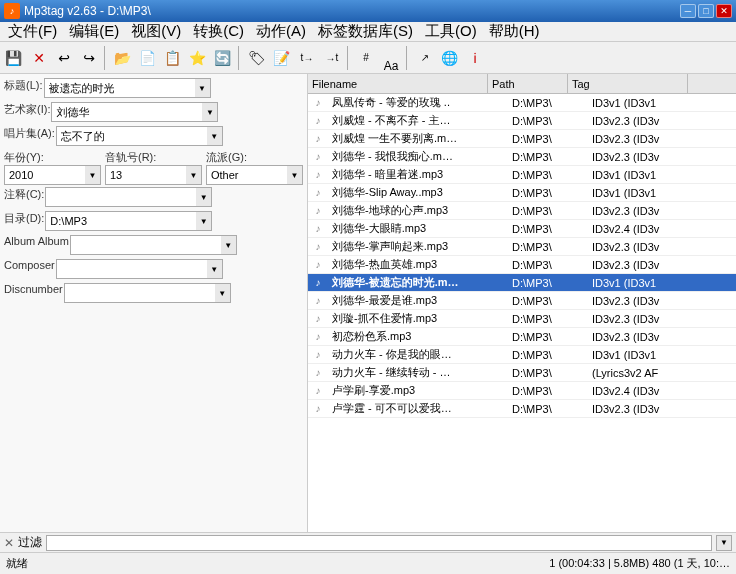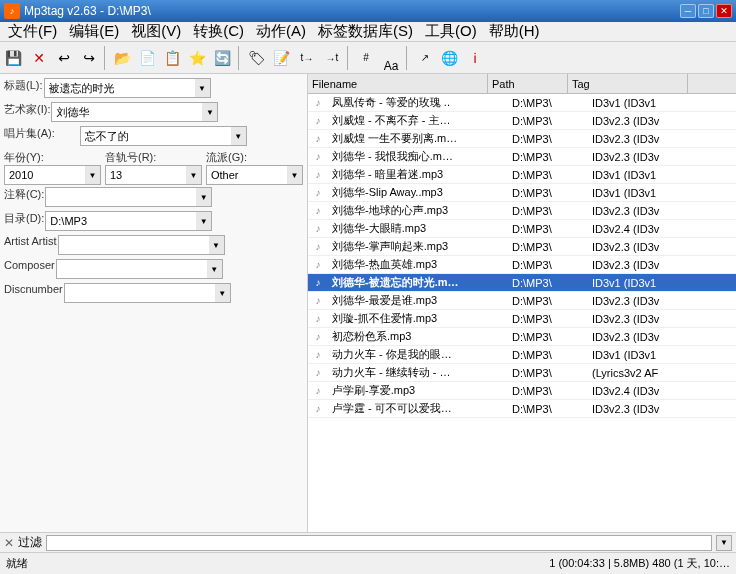--- a/index.html
+++ b/index.html
@@ -337,21 +337,21 @@
       <div class="field-label">艺术家(I):</div>
       <div class="field-input-with-btn">
         <input class="field-input" style="flex: 1 1 0%; border-right: none;" type="text" value="刘德华">
         <div class="dropdown-btn">▼</div>
       </div>
     </div>
 
     <div class="field-group">
       <div class="field-label">唱片集(A):</div>
       <div class="field-input-with-btn">
-        <input class="field-input" style="flex: 1 1 0%; border-right: none; margin-left: 24px;" type="text" value="忘不了的">
+        <input class="field-input" style="flex: 1 1 0%; border-right: none;" type="text" value="忘不了的">
         <div class="dropdown-btn">▼</div>
       </div>
     </div>
 
     <div class="row-fields">
       <div class="field-small">
         <div class="field-label">年份(Y):</div>
         <div class="field-input-with-btn">
           <input class="field-input" style="width: 38px; border-right: none;" type="text" value="2010">
           <div class="dropdown-btn">▼</div>
@@ -383,21 +383,21 @@
 
     <div class="field-group">
       <div class="field-label">目录(D):</div>
       <div class="field-input-with-btn">
         <input class="field-input" style="flex: 1 1 0%; border-right: none;" type="text" value="D:\MP3">
         <div class="dropdown-btn">▼</div>
       </div>
     </div>
 
     <div class="field-group">
-      <div class="field-label">Artist Artist</div>
+      <div class="field-label">Album Album</div>
       <div class="field-input-with-btn">
         <input class="field-input" style="flex: 1 1 0%; border-right: none;" type="text">
         <div class="dropdown-btn">▼</div>
       </div>
     </div>
 
     <div class="field-group">
       <div class="field-label">Composer</div>
       <div class="field-input-with-btn">
         <input class="field-input" style="flex: 1 1 0%; border-right: none;" type="text">

